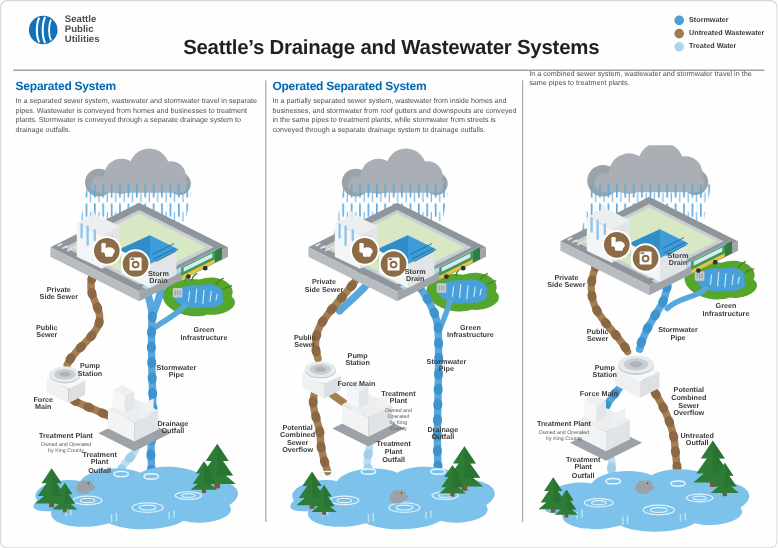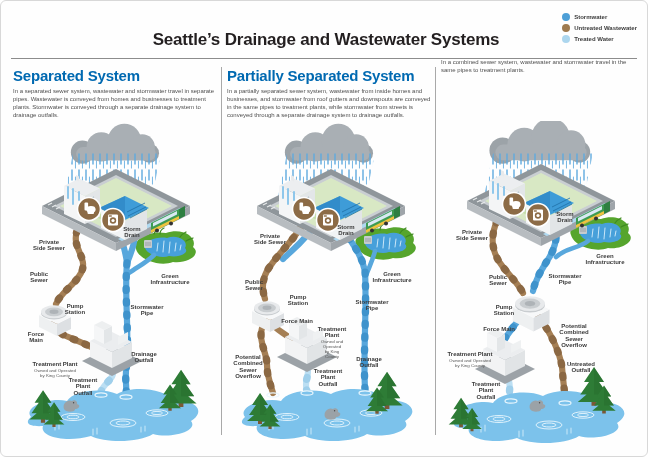--- a/index.html
+++ b/index.html
@@ -10,21 +10,21 @@
   .logo svg{width:26px;height:26px;}
   .logo-text{font-size:8px;font-weight:bold;color:#4D4D4F;line-height:1.08;white-space:pre-line;}
   .title{position:absolute;left:325px;top:29px;transform:translateX(-50%);font-size:17px;font-weight:bold;color:#231F20;white-space:nowrap;letter-spacing:-0.2px;}
   .legend{position:absolute;right:10px;top:12px;display:flex;flex-direction:column;gap:3px;}
   .legend-row{display:flex;align-items:center;gap:4px;}
   .dot{width:8px;height:8px;border-radius:50%;display:inline-block;}
   .legend-label{font-size:6px;font-weight:bold;color:#3B3B3B;}
   .header-rule{position:absolute;left:10px;right:10px;top:57px;height:1px;background:#8C8C8C;}
   
   .panel{position:absolute;top:58px;}
-  .panel h2{margin:8px 0 4px 0;font-size:15px;font-weight:bold;color:#0069B1;white-space:nowrap;letter-spacing:-0.2px;}
+  .panel h2{margin:8px 0 4px 0;font-size:10px;font-weight:bold;color:#0069B1;white-space:nowrap;letter-spacing:-0.2px;}
   .panel p{margin:0;font-size:6px;line-height:1.32;color:#4F4F4F;}
   .vdiv{position:absolute;width:1px;top:66px;height:368px;background:#A9A9A9;}
   .diagram{position:absolute;top:62px;left:0;width:206px;height:332px;}
   .diagram svg{position:absolute;left:0;top:0;}
   .lbl{position:absolute;transform:translateX(-50%);font-size:6px;font-weight:bold;color:#3B3B3B;line-height:1.06;
        text-align:center;white-space:pre-line;}
   .sublbl{position:absolute;transform:translateX(-50%);font-size:4.4px;color:#5A5A5A;line-height:1.1;text-align:center;white-space:pre-line;}
   
   .pipe{fill:none;stroke-linecap:round;stroke-linejoin:round;}
   .pB{stroke:#A57F54;stroke-width:6.2;}
@@ -190,20 +190,31 @@
 
   <g id="seal">
     <path d="M-6,2 C-8,-4 -2,-8 2,-6 C4,-8 8,-6 7,-3 L9,-2 C10,0 8,2 5,2 C6,5 -4,6 -6,2 Z" fill="#9BA2A7"></path>
     <circle cx="3.6" cy="-4.2" r="0.7" fill="#4A4A4A"></circle>
   </g>
 </defs>
 </svg>
 
 <div class="page">
 
+  <div class="logo">
+    <svg viewBox="0 0 24 24">
+      <circle cx="12" cy="12" r="11" fill="#1272B9"></circle>
+      <path d="M9,2.5 C6.5,7 6.5,17 9,21.5" stroke="#FFF" stroke-width="1.6" fill="none"></path>
+      <path d="M13.5,2 C11,7 11,17 13.5,22" stroke="#FFF" stroke-width="1.6" fill="none"></path>
+      <path d="M18,4 C16,8 16,16 18,20" stroke="#FFF" stroke-width="1.4" fill="none"></path>
+    </svg>
+    <div class="logo-text">Seattle
+Public
+Utilities</div>
+  </div>
 
   <div class="title">Seattle’s Drainage and Wastewater Systems</div>
 
   <div class="legend">
     <div class="legend-row">
       <span class="dot" style="background-color: rgb(77, 159, 215);"></span>
       <span class="legend-label">Stormwater</span>
     </div>
     <div class="legend-row">
       <span class="dot" style="background-color: rgb(158, 122, 79);"></span>
@@ -275,21 +286,21 @@
       <div class="lbl" style="left:42px;top:240px">Treatment Plant</div>
       <div class="sublbl" style="left:42px;top:248px">Owned and Operated
 by King County</div>
       <div class="lbl" style="left:70px;top:256px">Treatment
 Plant
 Outfall</div>
     </div>
   </section>
 
   <section class="panel" style="left:226px;width:206px">
-    <h2>Partially Separated System</h2>
+    <h2>Operated Separated System</h2>
     <p>In a partially separated sewer system, wastewater from inside homes and businesses, and stormwater from roof gutters and downspouts are conveyed in the same pipes to treatment plants, while stormwater from streets is conveyed through a separate drainage system to drainage outfalls.</p>
     <div class="diagram">
       <svg width="206" height="332" viewBox="0 0 206 332">
         <use href="#cloud" transform="translate(103,28) scale(1.05)"></use>
         <polygon points="60,32 148,32 139,76 51,76" fill="url(#rainp)"></polygon>
         <use href="#pond" transform="translate(159,122)"></use>
         <g>
           <path class="pipe pS" d="M88,103 C80,118 66,128 56,138"></path>
           <path class="pipe pSt" d="M148,130 C146,138 143,144 140,152"></path>
           <path class="pipe pS" d="M115,106 C122,119 134,131 138,150 C140,190 136,230 138,268"></path>

